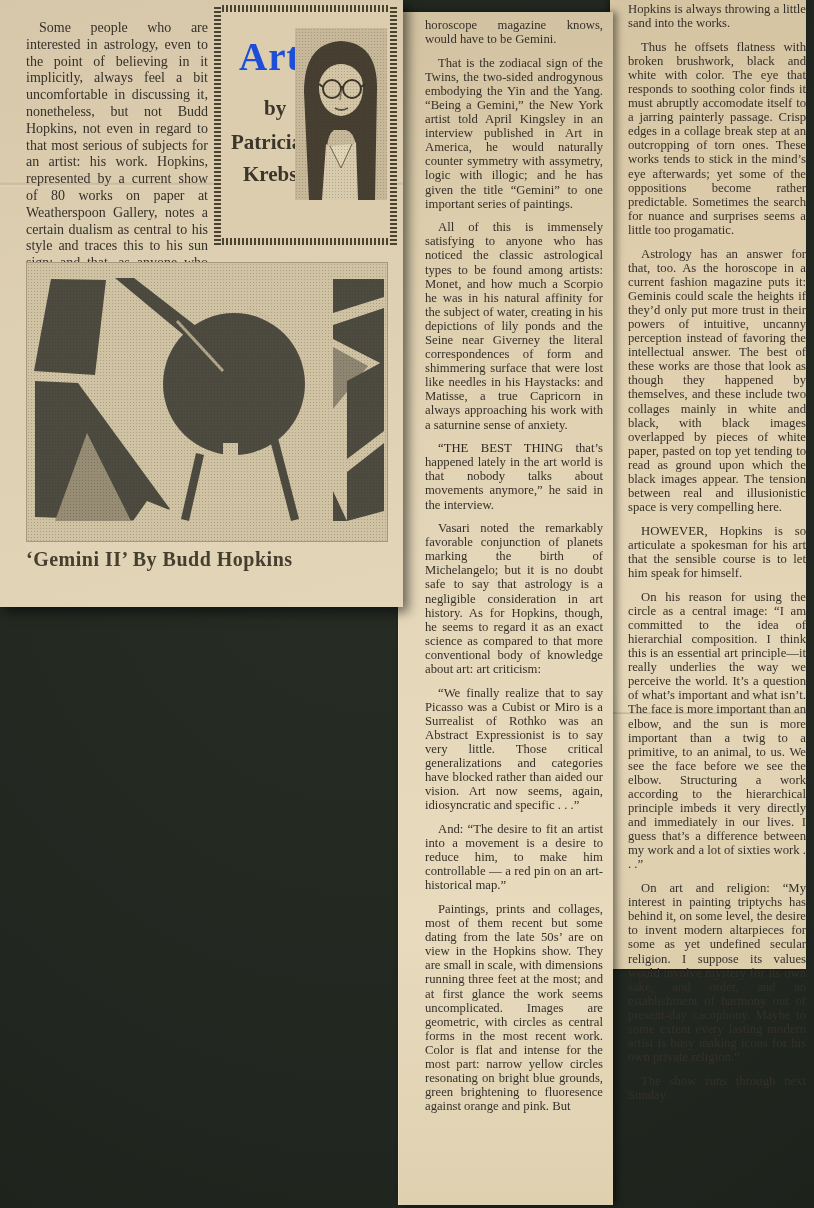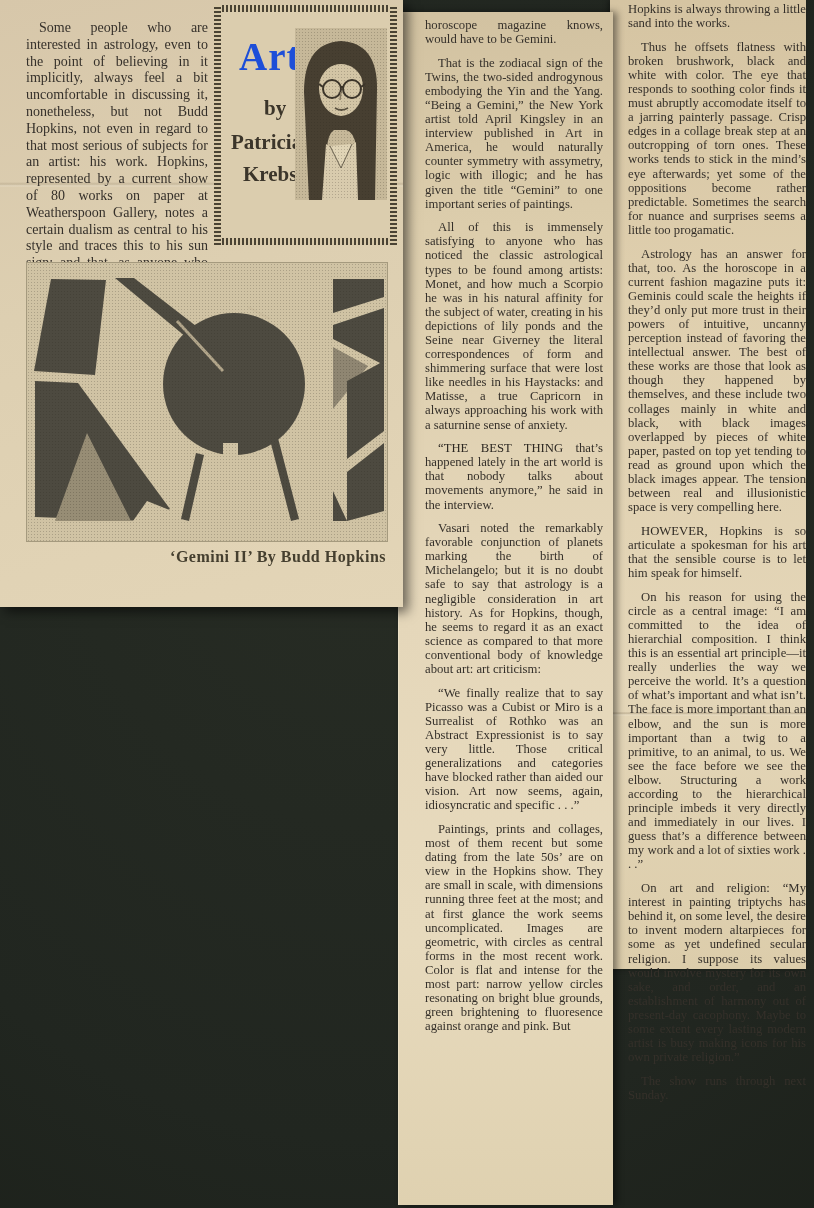--- a/index.html
+++ b/index.html
@@ -74,22 +74,22 @@
     background:#d0c3a4;border:1px solid #a59a7e;overflow:hidden;
   }
   .artwork svg,.mh-photo svg{display:block;width:100%;height:100%;}
   .halftone::after{
     content:"";position:absolute;inset:0;pointer-events:none;
     background-image:radial-gradient(rgba(40,36,28,.22) .7px, transparent .9px);
     background-size:3px 3px;
   }
   .mh-photo,.artwork{position:absolute;}
   .caption{
-    position:absolute;left:26px;top:548px;width:360px;text-align:right;
-    font-weight:bold;font-size:16px;letter-spacing:.5px;color:#453f2f;
+    position:absolute;left:26px;top:548px;width:360px;text-align:left;
+    font-weight:bold;font-size:20px;letter-spacing:.5px;color:#453f2f;
   }
 </style>
 </head>
 <body>
 
 <div class="scene">
 
   <div class="strip strip-right">
     <div class="article-col col-right cont">
         <p class="para">Hopkins is always throwing a little sand into the works.</p>
@@ -103,20 +103,21 @@
   </div>
 
   <div class="strip strip-middle">
     <div class="article-col col-middle cont">
         <p class="para">horoscope magazine knows, would have to be Gemini.</p>
         <p class="para">That is the zodiacal sign of the Twins, the two-sided androgynous embodying the Yin and the Yang. “Being a Gemini,” the New York artist told April Kingsley in an interview published in Art in America, he would naturally counter symmetry with assymetry, logic with illogic; and he has given the title “Gemini” to one important series of paintings.</p>
         <p class="para">All of this is immensely satisfying to anyone who has noticed the classic astrological types to be found among artists: Monet, and how much a Scorpio he was in his natural affinity for the subject of water, creating in his depictions of lily ponds and the Seine near Giverney the literal correspondences of form and shimmering surface that were lost like needles in his Haystacks: and Matisse, a true Capricorn in always approaching his work with a saturnine sense of anxiety.</p>
         <p class="para"><strong>“THE BEST THING</strong> that’s happened lately in the art world is that nobody talks about movements anymore,” he said in the interview.</p>
         <p class="para">Vasari noted the remarkably favorable conjunction of planets marking the birth of Michelangelo; but it is no doubt safe to say that astrology is a negligible consideration in art history. As for Hopkins, though, he seems to regard it as an exact science as compared to that more conventional body of knowledge about art: art criticism:</p>
         <p class="para">“We finally realize that to say Picasso was a Cubist or Miro is a Surrealist of Rothko was an Abstract Expressionist is to say very little. Those critical generalizations and categories have blocked rather than aided our vision. Art now seems, again, idiosyncratic and specific . . .”</p>
+        <p class="para">And: “The desire to fit an artist into a movement is a desire to reduce him, to make him controllable — a red pin on an art-historical map.”</p>
         <p class="para">Paintings, prints and collages, most of them recent but some dating from the late 50s’ are on view in the Hopkins show. They are small in scale, with dimensions running three feet at the most; and at first glance the work seems uncomplicated. Images are geometric, with circles as central forms in the most recent work. Color is flat and intense for the most part: narrow yellow circles resonating on bright blue grounds, green brightening to fluoresence against orange and pink. But</p>
       </div>
   </div>
 
   <div class="piece piece-left">
 
     <div class="article-col col-left">
         <p class="para">Some people who are interested in astrology, even to the point of believing in it implicitly, always feel a bit uncomfortable in discussing it, nonetheless, but not Budd Hopkins, not even in regard to that most serious of subjects for an artist: his work. Hopkins, represented by a current show of 80 works on paper at Weatherspoon Gallery, notes a certain dualism as central to his style and traces this to his sun sign; and that, as anyone who has ever leafed through a</p>
       </div>
 

